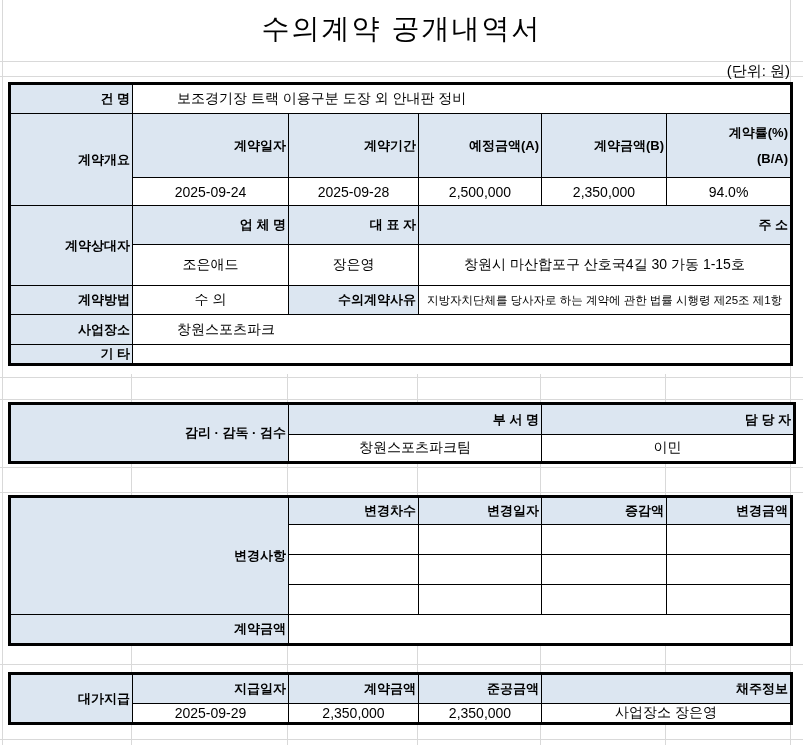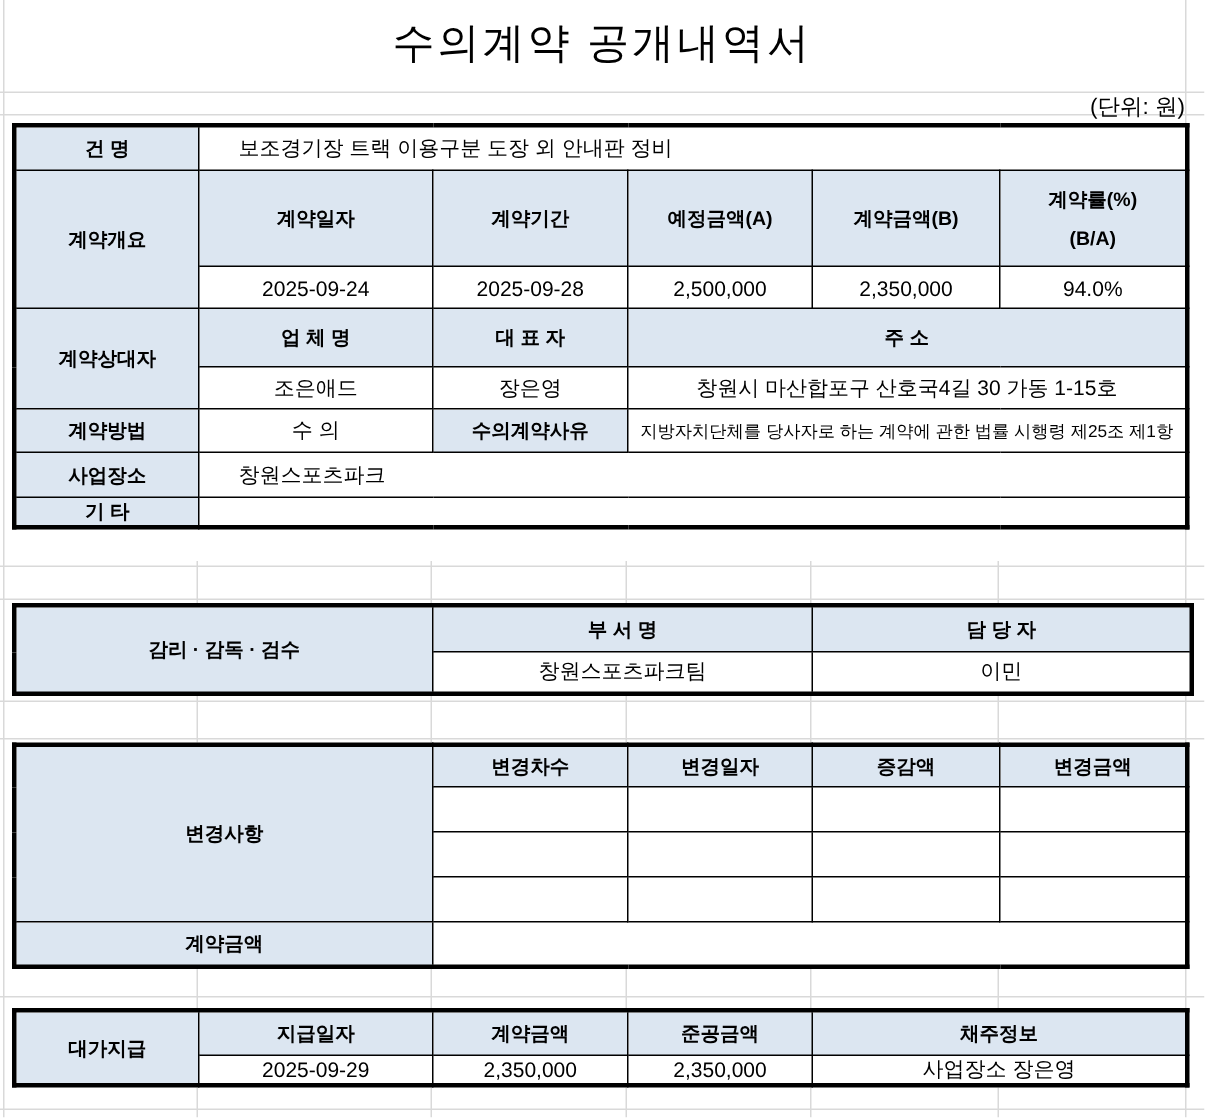--- a/index.html
+++ b/index.html
@@ -21,22 +21,22 @@
     position:absolute;top:62px;right:13px;font-size:15px;z-index:2;
   }
   table{
     position:absolute;border-collapse:collapse;table-layout:fixed;
     border:3px solid #000;background:#fff;z-index:1;
   }
   td,th{
     border:1px solid #000;padding:0 2px;text-align:center;vertical-align:middle;
     overflow:hidden;font-size:14px;font-weight:normal;
   }
-  .lbl,th{background:#dce6f1;font-weight:bold;font-size:13px;}
-  .left{text-align:left;padding-left:26px;}
+  .lbl,th{background:#dce6f1;font-weight:bold;font-size:13px;text-align:right;}
+  .left{text-align:left;padding-left:44px;}
   .small{font-size:11.5px;}
   .rate-head div{line-height:1;}
   .rate-gap{height:13px;}
 </style>
 </head>
 <body>
 
 <div class="gl gl-h" style="top:61px"></div>
 <div class="gl gl-h" style="top:76px"></div>
 <div class="gl gl-h" style="top:377px"></div>
@@ -88,21 +88,21 @@
     <td>2,500,000</td>
     <td>2,350,000</td>
     <td>94.0%</td>
   </tr>
   <tr style="height:39px">
     <td class="lbl" rowspan="2">계약상대자</td>
     <th>업 체 명</th>
     <th>대 표 자</th>
     <th colspan="3">주 소</th>
   </tr>
-  <tr style="height:28px">
+  <tr style="height:41px">
     <td>조은애드</td>
     <td>장은영</td>
     <td colspan="3">창원시 마산합포구 산호국4길 30 가동 1-15호</td>
   </tr>
   <tr style="height:29px">
     <td class="lbl">계약방법</td>
     <td>수 의</td>
     <td class="lbl">수의계약사유</td>
     <td colspan="3" class="small">지방자치단체를 당사자로 하는 계약에 관한 법률 시행령 제25조 제1항</td>
   </tr>

